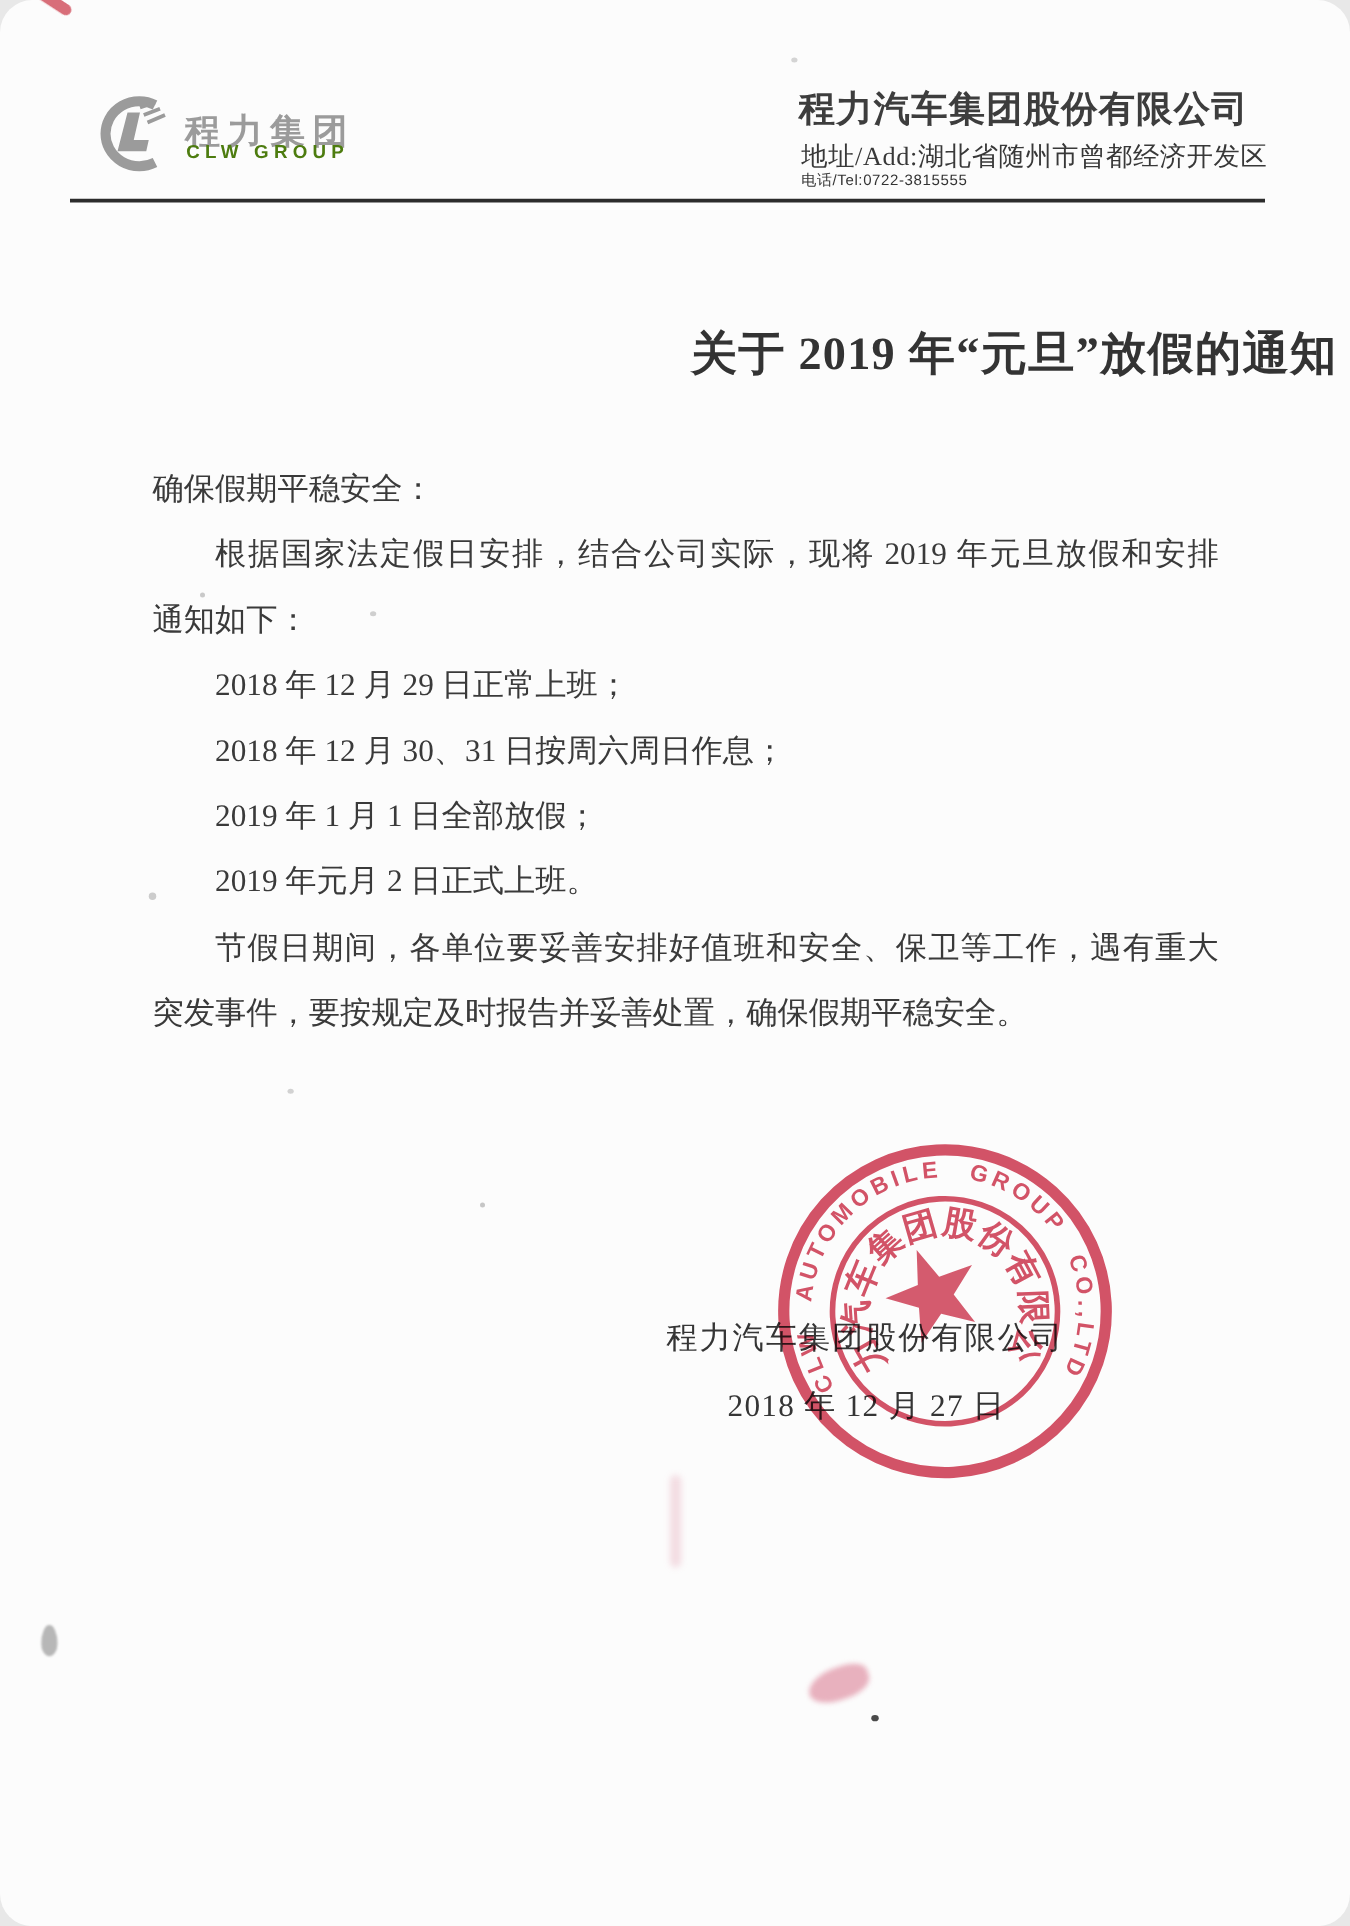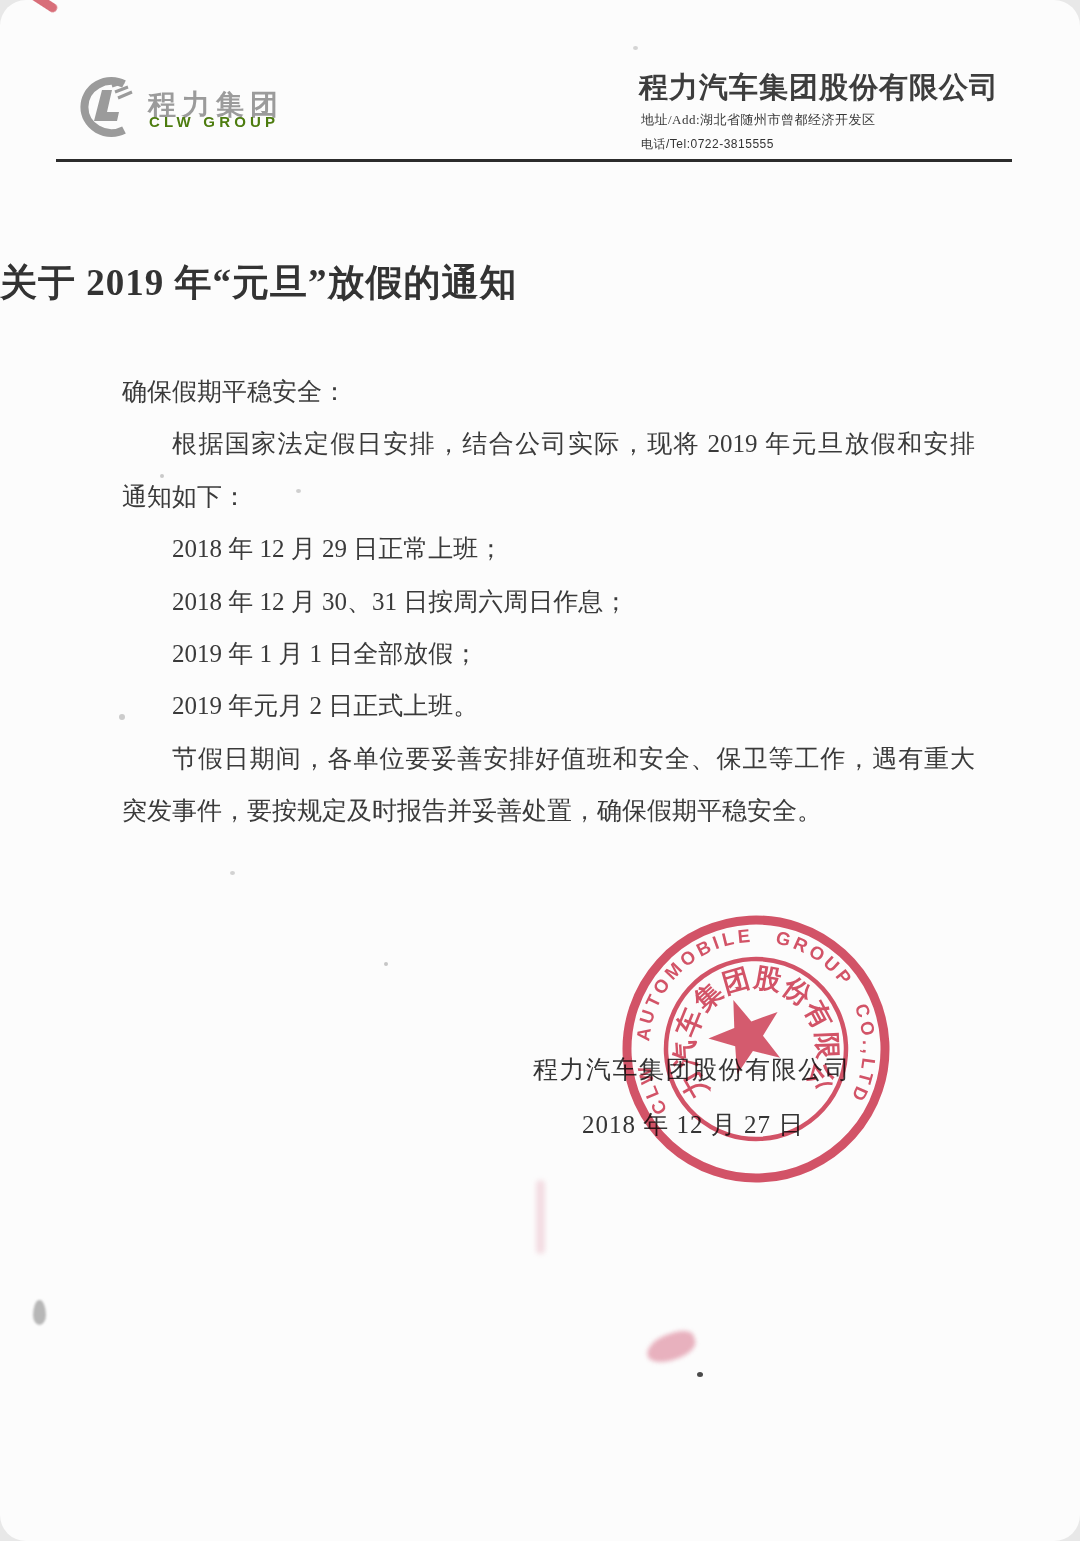--- a/index.html
+++ b/index.html
@@ -23,33 +23,33 @@
     font-family:"Liberation Sans","DejaVu Sans",sans-serif;
     font-weight:bold;font-size:15px;letter-spacing:4.2px;color:#4d7c0f;white-space:nowrap;
   }
   .hdr-company{
     position:absolute;left:639px;top:68px;
     font-family:"Liberation Sans","DejaVu Sans",sans-serif;
     font-weight:bold;font-size:29px;color:#3d3d3d;white-space:nowrap;letter-spacing:1px;
   }
   .hdr-address{
     position:absolute;left:641px;top:111px;
-    font-size:13px;color:#383838;white-space:nowrap;letter-spacing:0.5px;
+    font-size:21px;color:#383838;white-space:nowrap;letter-spacing:0.5px;
   }
   .hdr-phone{
     position:absolute;left:641px;top:136px;
     font-family:"Liberation Sans","DejaVu Sans",sans-serif;
     font-size:12px;color:#333;white-space:nowrap;letter-spacing:0.5px;
   }
   .hdr-rule{
     position:absolute;left:56px;top:159px;width:956px;height:3px;background:#2c2c2c;
   }
   
   .doc-title{
-    position:absolute;left:0;top:258px;width:1070px;text-align:left;
+    position:absolute;left:0;top:258px;width:1070px;text-align:right;
     font-size:37px;font-weight:600;letter-spacing:1px;color:#333;white-space:nowrap;
   }
   .body-block{position:absolute;left:122px;top:366px;width:853px;}
   .bline{font-size:25px;line-height:52.4px;white-space:nowrap;color:#3a3a3a;}
   .indent{padding-left:50px;}
   .fulljust{white-space:normal;text-align:justify;text-align-last:justify;}
   
   .sig-company{
     position:absolute;left:533px;top:1053px;
     font-size:25px;letter-spacing:1.5px;color:#353535;white-space:nowrap;

